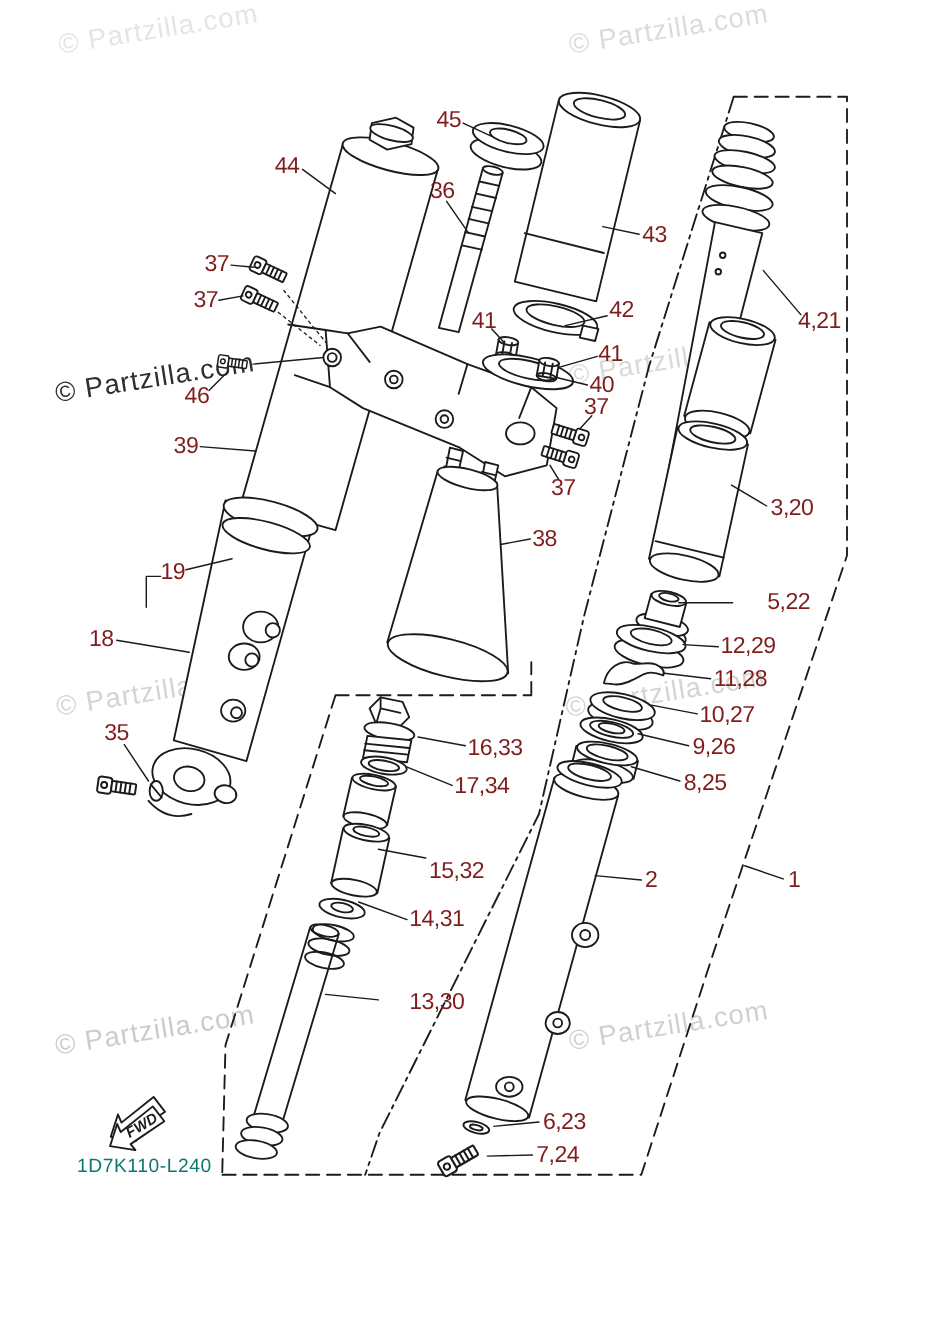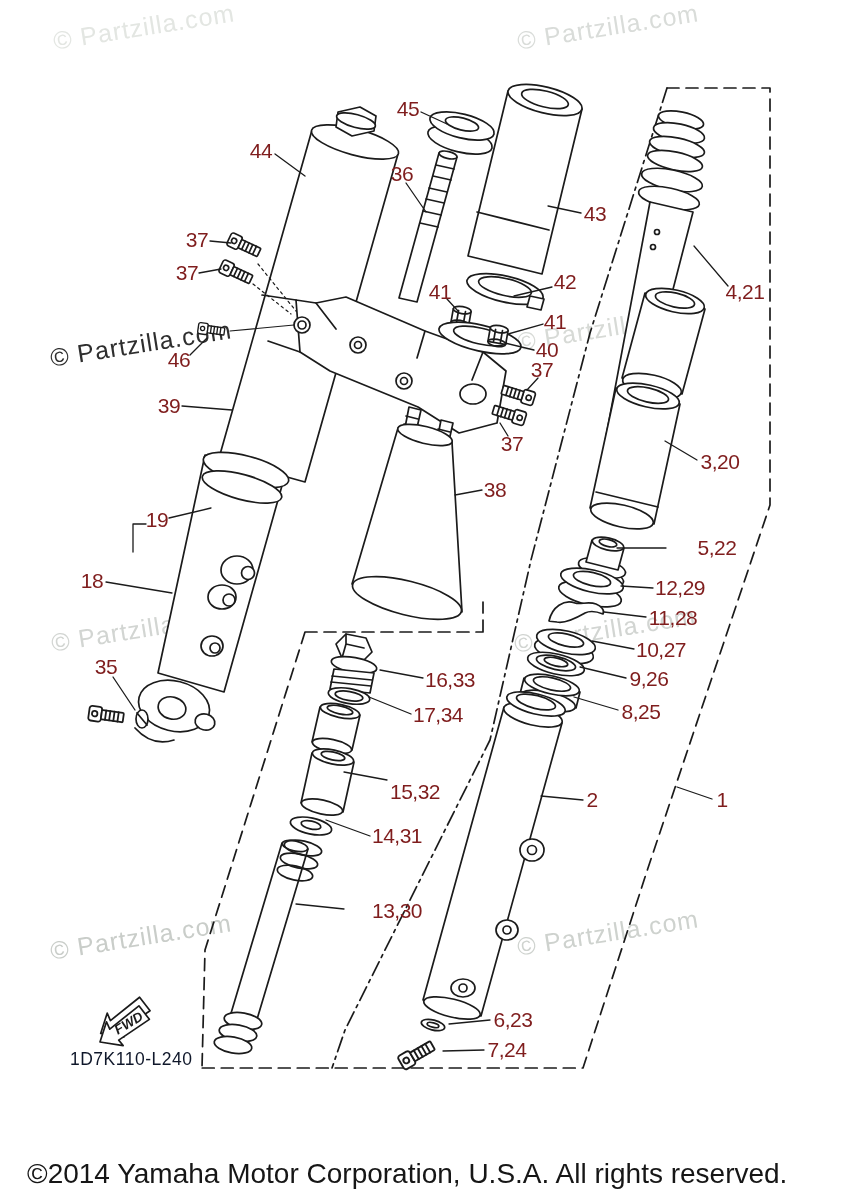--- a/index.html
+++ b/index.html
@@ -4,21 +4,21 @@
 <style>
   html,body{margin:0;padding:0;background:#fff;}
   #stage{position:relative;width:843px;height:1200px;background:#ffffff;overflow:hidden;
          font-family:"Liberation Sans", sans-serif;}
   #diagram-svg{position:absolute;left:0;top:0;}
   .watermark{position:absolute;white-space:nowrap;font-size:25px;letter-spacing:1px;
              transform:translate(-50%,-50%) rotate(-9deg);
              font-family:"Liberation Sans",sans-serif;pointer-events:none;}
   .callout{position:absolute;transform:translate(-50%,-50%);font-size:21px;color:#7f1d1d;
            letter-spacing:-0.5px;white-space:nowrap;font-family:"Liberation Sans",sans-serif;}
-  #diagram-code{position:absolute;left:70px;top:1049px;font-size:17.5px;color:#0f172a;
+  #diagram-code{position:absolute;left:70px;top:1049px;font-size:17.5px;color:#0f766e;
                 letter-spacing:0.5px;}
   #copyright{position:absolute;left:27px;top:1158px;font-size:28px;color:#161616;
              white-space:nowrap;}
 </style>
 </head>
 <body>
 
 <div id="stage">
 
   <div id="watermark-layer">
@@ -341,14 +341,13 @@
       <div class="callout" style="left: 415px; top: 780px; margin-top: 12px;">15,32</div>
       <div class="callout" style="left: 592px; top: 800px;">2</div>
       <div class="callout" style="left: 722px; top: 800px;">1</div>
       <div class="callout" style="left: 397px; top: 836px;">14,31</div>
       <div class="callout" style="left: 371px; top: 911px; margin-left: 26px;">13,30</div>
       <div class="callout" style="left: 513px; top: 1020px;">6,23</div>
       <div class="callout" style="left: 507px; top: 1050px;">7,24</div>
     </div>
 
   <div id="diagram-code">1D7K110-L240</div>
-  <div id="copyright">©2014 Yamaha Motor Corporation, U.S.A. All rights reserved.</div>
 </div>
 
 </body></html>

